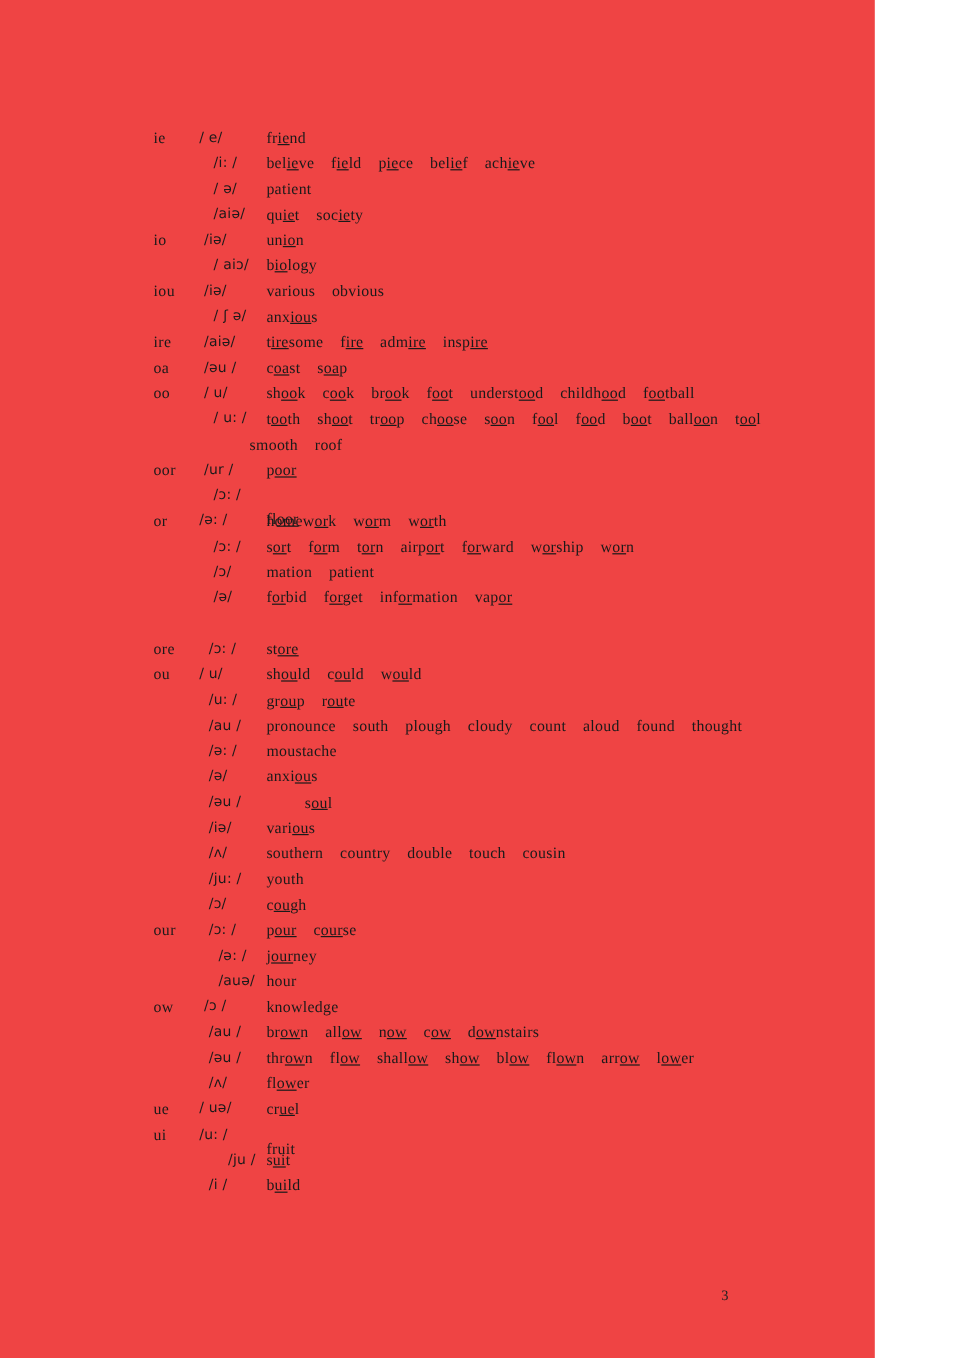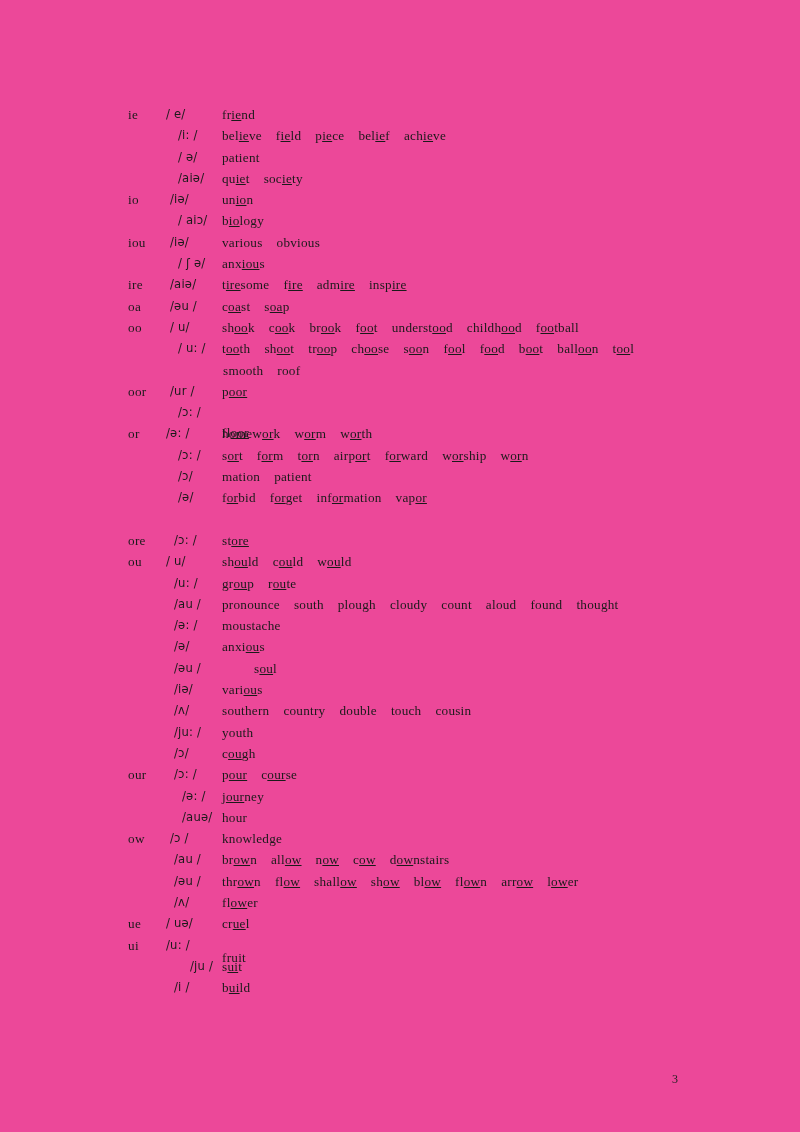--- a/index.html
+++ b/index.html
@@ -2,23 +2,23 @@
 <html><head>
 <meta charset="utf-8">
 <style>
   html, body {
     margin: 0;
     padding: 0;
     background: #ffffff;
   }
   .page {
     position: relative;
-    width: 800px;
+    width: 729px;
     height: 1132px;
-    background: #ec4899;
+    background: #ef4444;
     font-family: "Liberation Serif", "DejaVu Serif", serif;
     color: #1a1a1a;
     overflow: hidden;
   }
   .content {
     position: absolute;
     left: 128px;
     top: 104px;
     width: 600px;
   }
@@ -135,21 +135,21 @@
         <div class="words" style="left: 94px;"><span class="w">sh<u>oo</u>k</span><span class="w">c<u>oo</u>k</span><span class="w">br<u>oo</u>k</span><span class="w">f<u>oo</u>t</span><span class="w">underst<u>oo</u>d</span><span class="w">childh<u>oo</u>d</span><span class="w">f<u>oo</u>tball</span></div>
       </div>
       <div class="row">
         <div class="grp"></div>
         <div class="ipa" style="left: 50px;">/ u: /</div>
         <div class="words" style="left: 94px;"><span class="w">t<u>oo</u>th</span><span class="w">sh<u>oo</u>t</span><span class="w">tr<u>oo</u>p</span><span class="w">ch<u>oo</u>se</span><span class="w">s<u>oo</u>n</span><span class="w">f<u>oo</u>l</span><span class="w">f<u>oo</u>d</span><span class="w">b<u>oo</u>t</span><span class="w">ball<u>oo</u>n</span><span class="w">t<u>oo</u>l</span></div>
       </div>
       <div class="row">
         <div class="grp"></div>
         <div class="ipa" style="left: 50px;"></div>
-        <div class="words" style="left: 95px; text-align: right;"><span class="w">smooth</span><span class="w">roof</span></div>
+        <div class="words" style="left: 80px; text-align: right;"><span class="w">smooth</span><span class="w">roof</span></div>
       </div>
       <div class="row">
         <div class="grp">oor</div>
         <div class="ipa" style="left: 42px;">/ur /</div>
         <div class="words" style="left: 94px;"><span class="w">p<u>oor</u></span></div>
       </div>
       <div class="row">
         <div class="grp"></div>
         <div class="ipa" style="left: 50px;">/ɔ: /</div>
         <div class="words" style="left: 94px; margin-top: 20px;"><span class="w">fl<u>oor</u></span></div>

